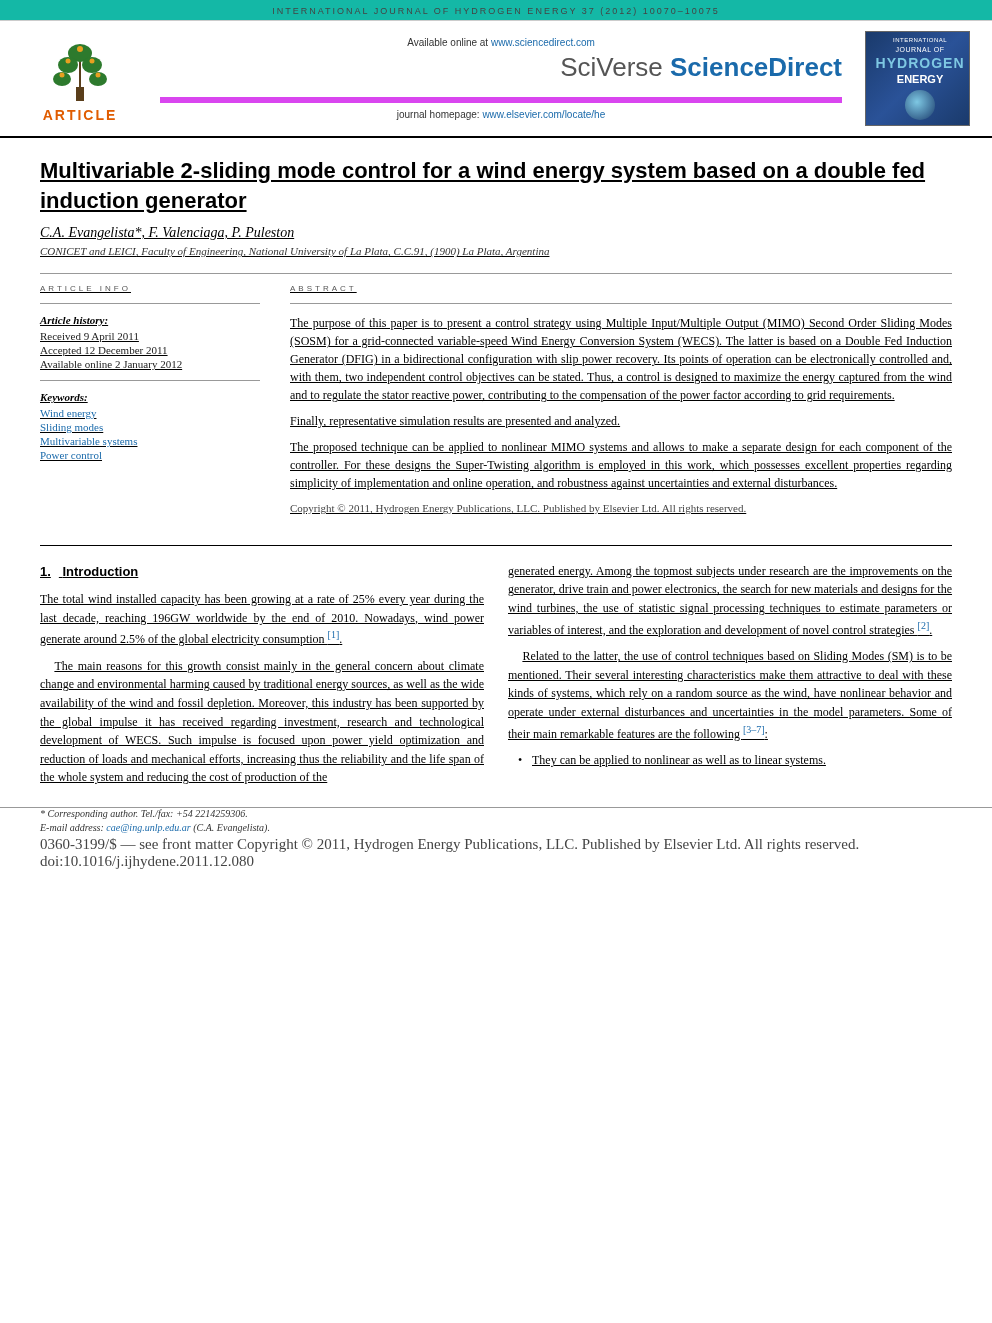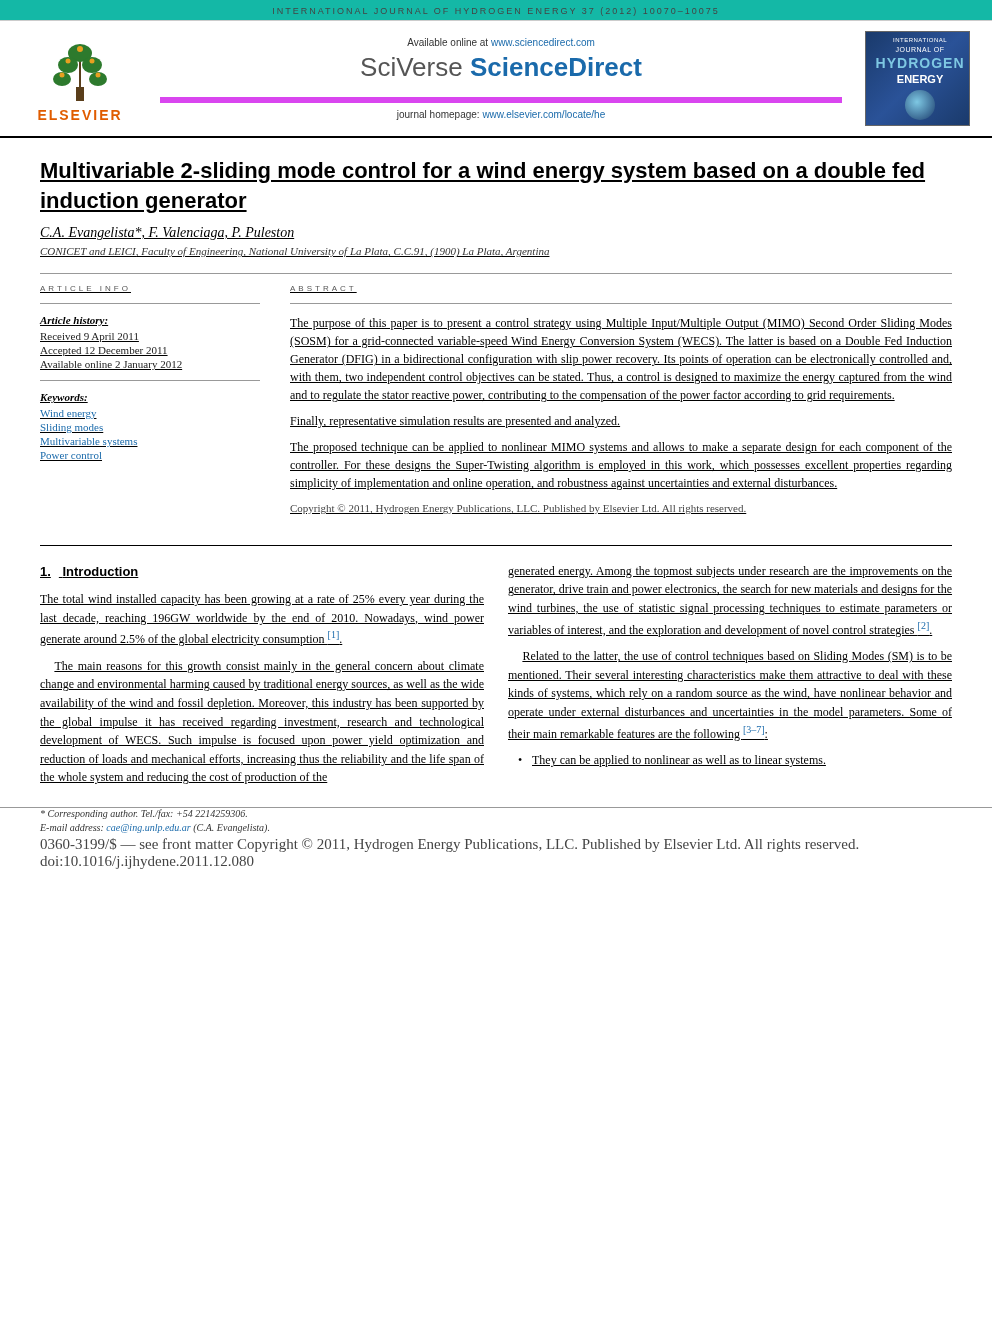--- a/index.html
+++ b/index.html
@@ -72,20 +72,21 @@
       color: #1a6aab;
       text-decoration: none;
     }
 
     .sciverse-logo {
       font-size: 26px;
       font-family: Arial, sans-serif;
       color: #1a6aab;
       font-weight: bold;
       margin-bottom: 14px;
+      text-align: right;
     }
 
     .sciverse-logo .sci {
       color: #555;
       font-weight: normal;
     }
 
     .journal-homepage {
       font-size: 10px;
       color: #333;
@@ -382,21 +383,21 @@
       <ellipse cx="52" cy="30" rx="10" ry="8" fill="#2d7a2d"></ellipse>
       <ellipse cx="22" cy="44" rx="9" ry="7" fill="#2d7a2d"></ellipse>
       <ellipse cx="58" cy="44" rx="9" ry="7" fill="#2d7a2d"></ellipse>
 
       <circle cx="40" cy="14" r="3" fill="#e8a020"></circle>
       <circle cx="28" cy="26" r="2.5" fill="#e8a020"></circle>
       <circle cx="52" cy="26" r="2.5" fill="#e8a020"></circle>
       <circle cx="22" cy="40" r="2.5" fill="#e8a020"></circle>
       <circle cx="58" cy="40" r="2.5" fill="#e8a020"></circle>
     </svg>
-    <div class="elsevier-text">ELSEVIER</div>
+    <div class="elsevier-text">ARTICLE</div>
   </div>
 
   <div class="journal-center">
     <div class="available-online">
       <span>Available online at</span>
       <a class="link-blue">www.sciencedirect.com</a>
     </div>
     <div class="sciverse-logo">
       <span class="sci">SciVerse </span><span>ScienceDirect</span>
     </div>

